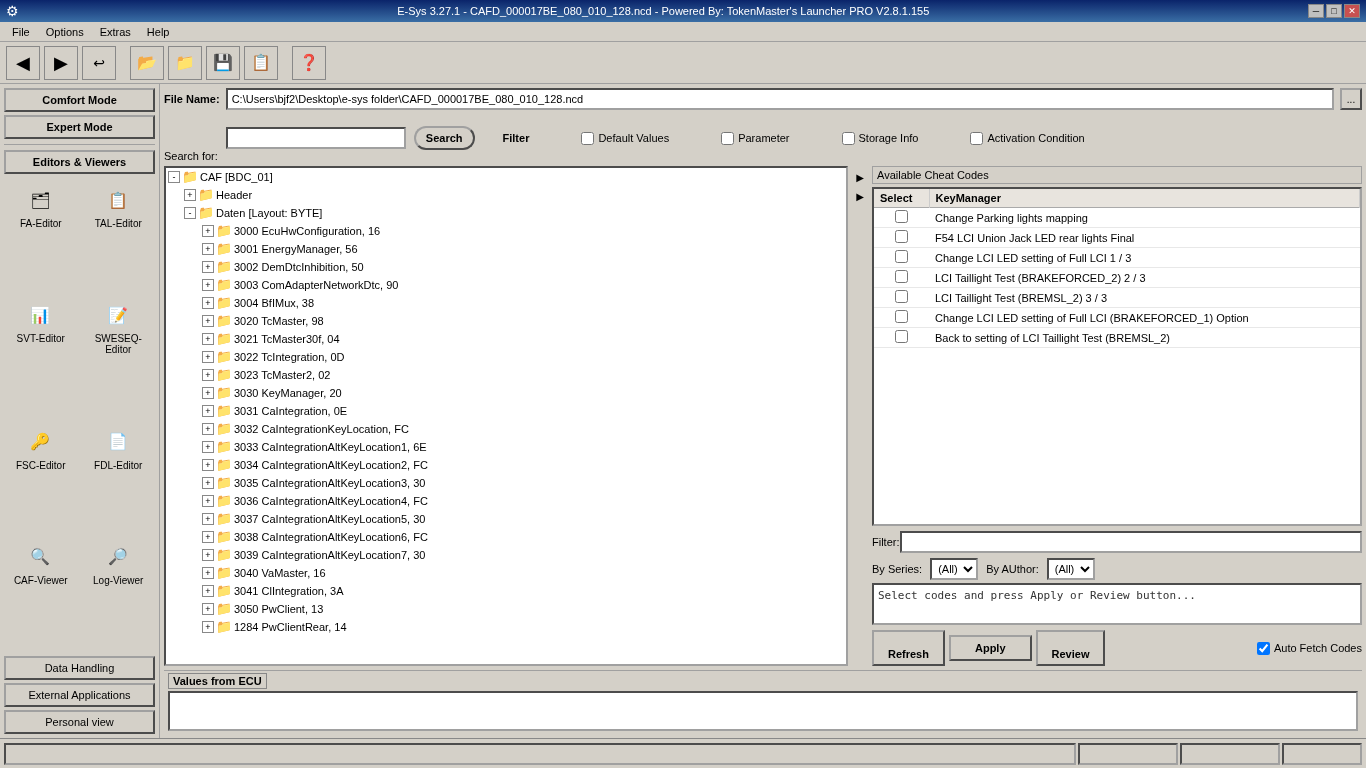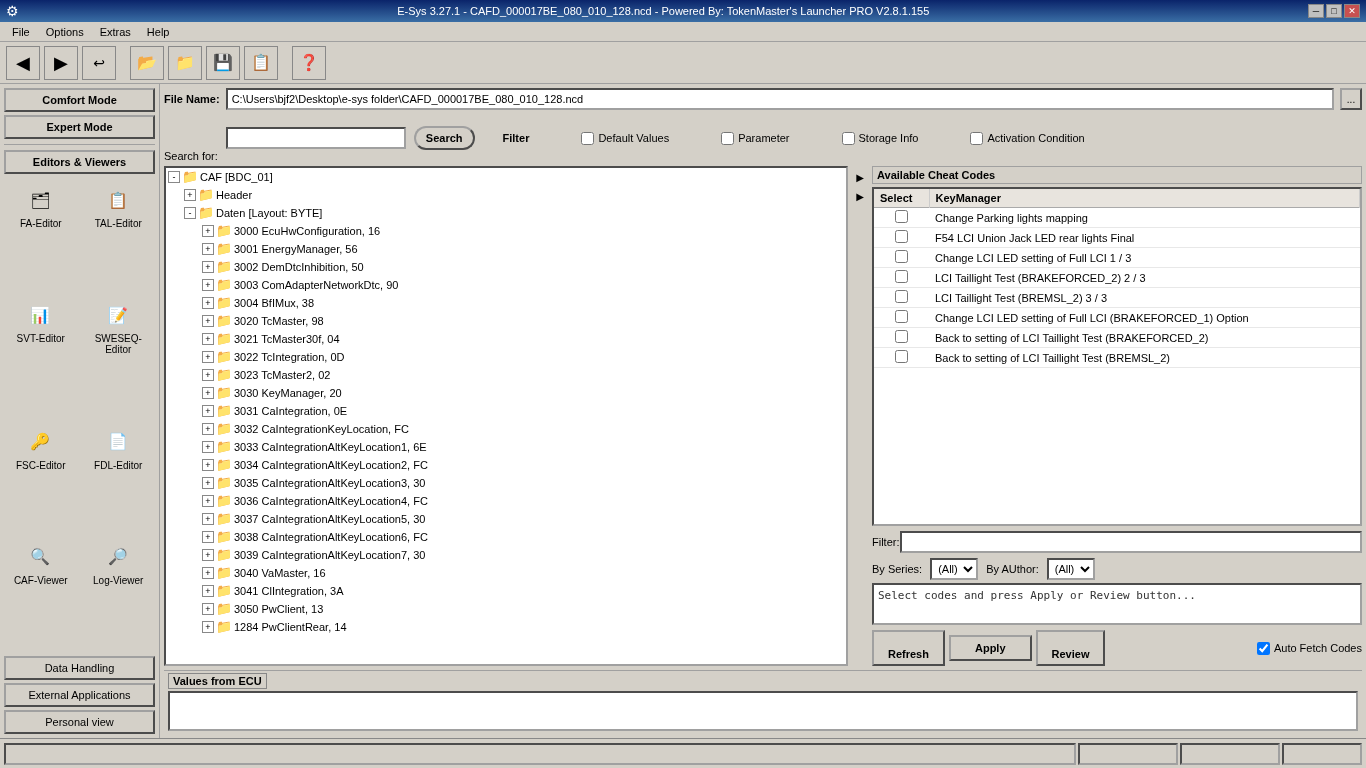--- a/index.html
+++ b/index.html
@@ -209,21 +209,21 @@
     #cheat-panel {
       width: 490px;
       display: flex;
       flex-direction: column;
       gap: 3px;
       background: #d4d0c8;
     }
     #cheat-title {
       background: #d4d0c8;
       font-size: 11px;
-      font-weight: bold;
+      font-weight: normal;
       padding: 2px 4px;
       border: 1px solid #a0a0a0;
     }
     #cheat-table-container {
       flex: 1;
       border: 2px inset #a0a0a0;
       background: white;
       overflow-y: auto;
       overflow-x: hidden;
     }
@@ -646,26 +646,20 @@
                 <tr>
       <td style="text-align:center;">
         <input type="checkbox" class="cheat-checkbox" style="">
       </td>
       <td>Change LCI LED setting of Full LCI (BRAKEFORCED_1) Option</td>
     </tr>
                 <tr>
       <td style="text-align:center;">
         <input type="checkbox" class="cheat-checkbox" style="">
       </td>
-      <td>Back to setting of LCI Taillight Test (BRAKEFORCED_2)</td>
-    </tr>
-                <tr>
-      <td style="text-align:center;">
-        <input type="checkbox" class="cheat-checkbox" style="">
-      </td>
       <td>Back to setting of LCI Taillight Test (BREMSL_2)</td>
     </tr>
               </tbody>
           </table>
         </div>
         <div style="display:flex; align-items:center; gap:0; margin-top:2px;">
           <span style="font-size:11px;">Filter:</span>
           <input type="text" class="cheat-filter-input" style="flex: 1 1 0%; height: 22px; border: 2px inset rgb(160, 160, 160); background: white; padding: 0px 4px; font-size: 11px;">
         </div>
         <div id="series-row" style="display:flex; align-items:center; gap:8px; font-size:11px; margin-top:2px;">

